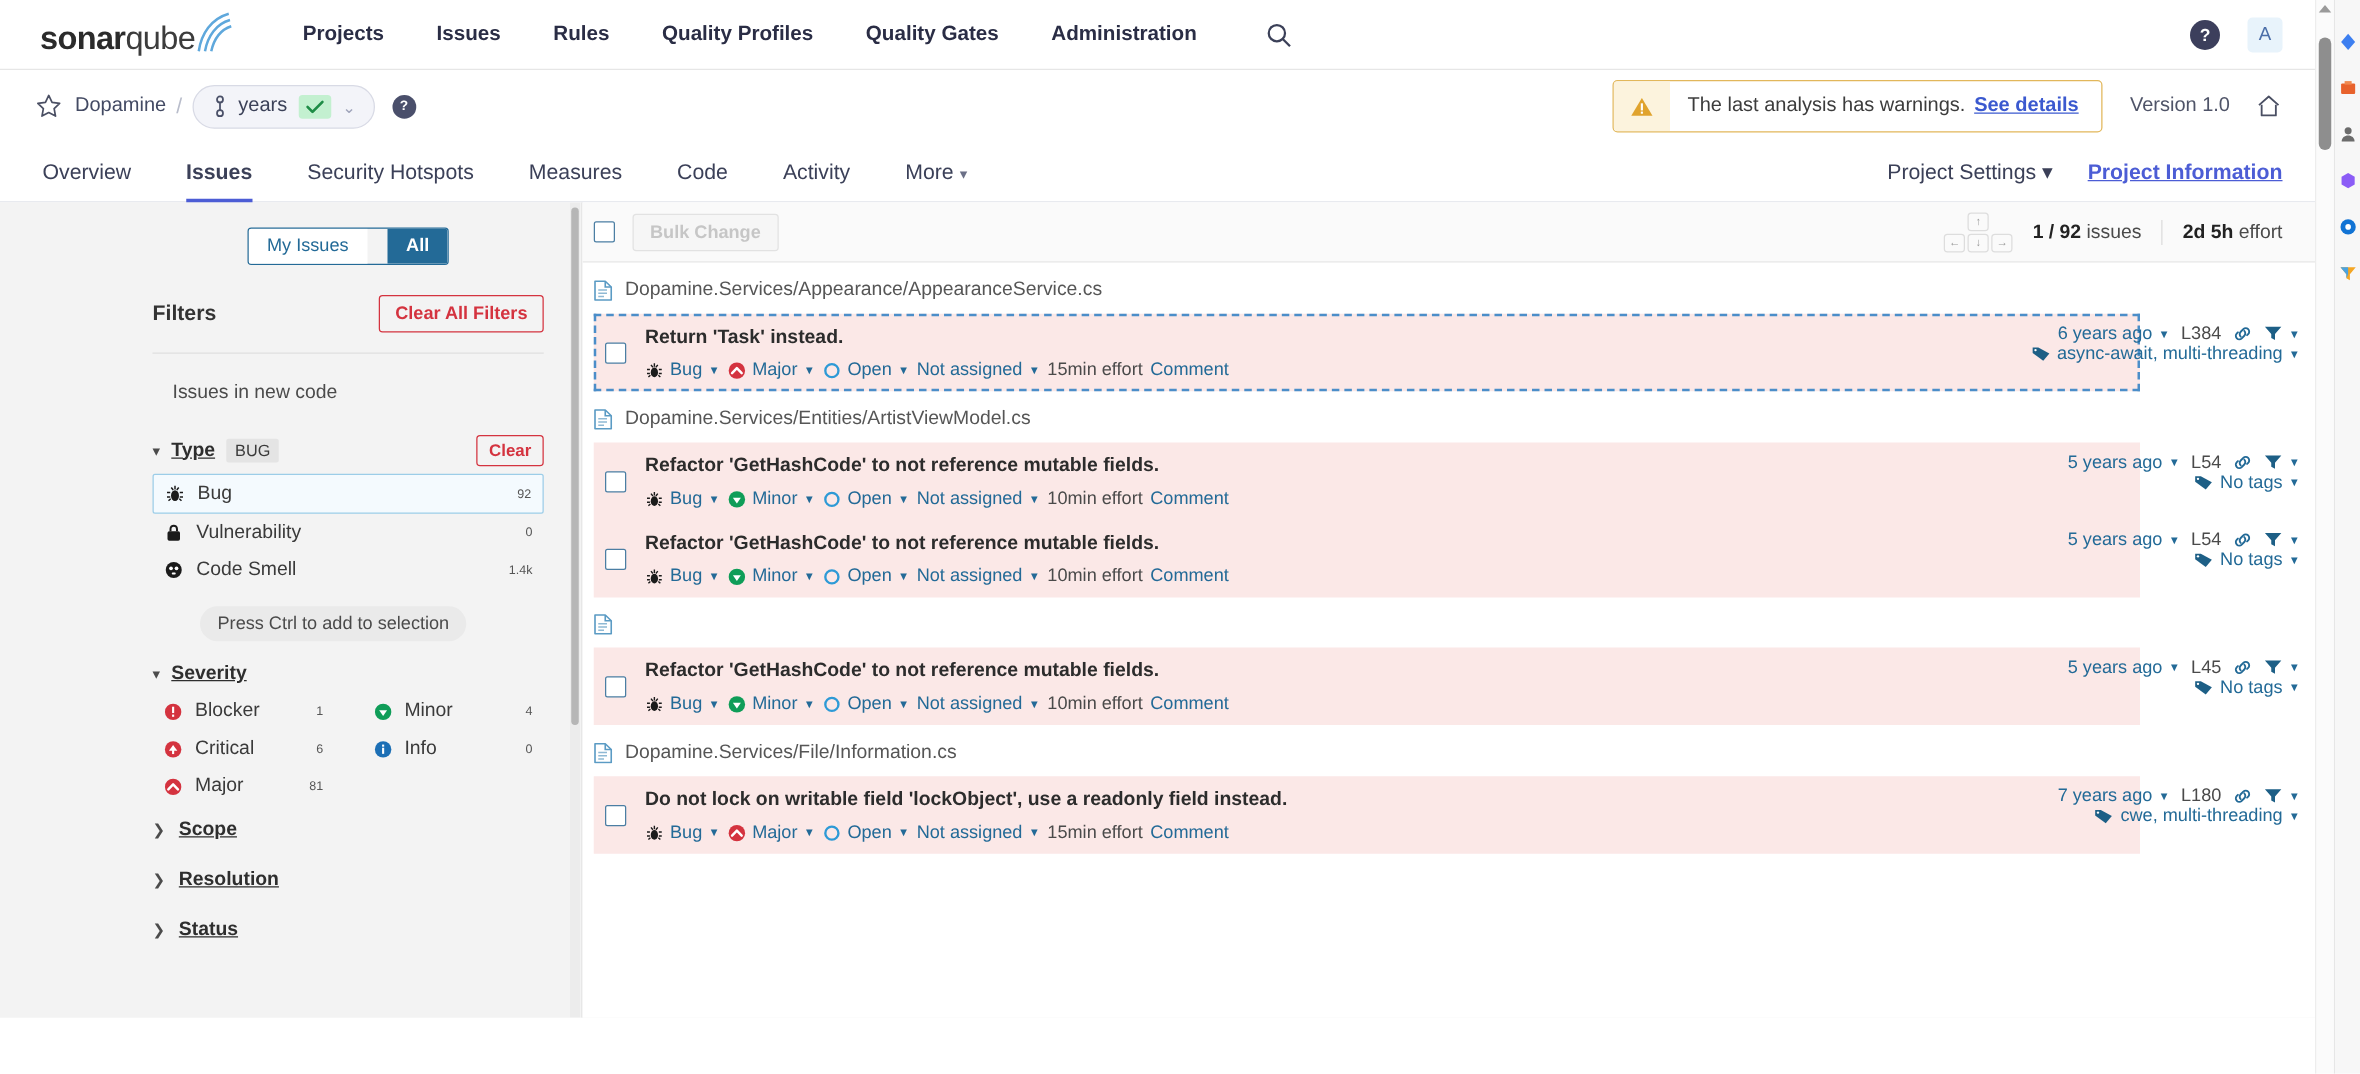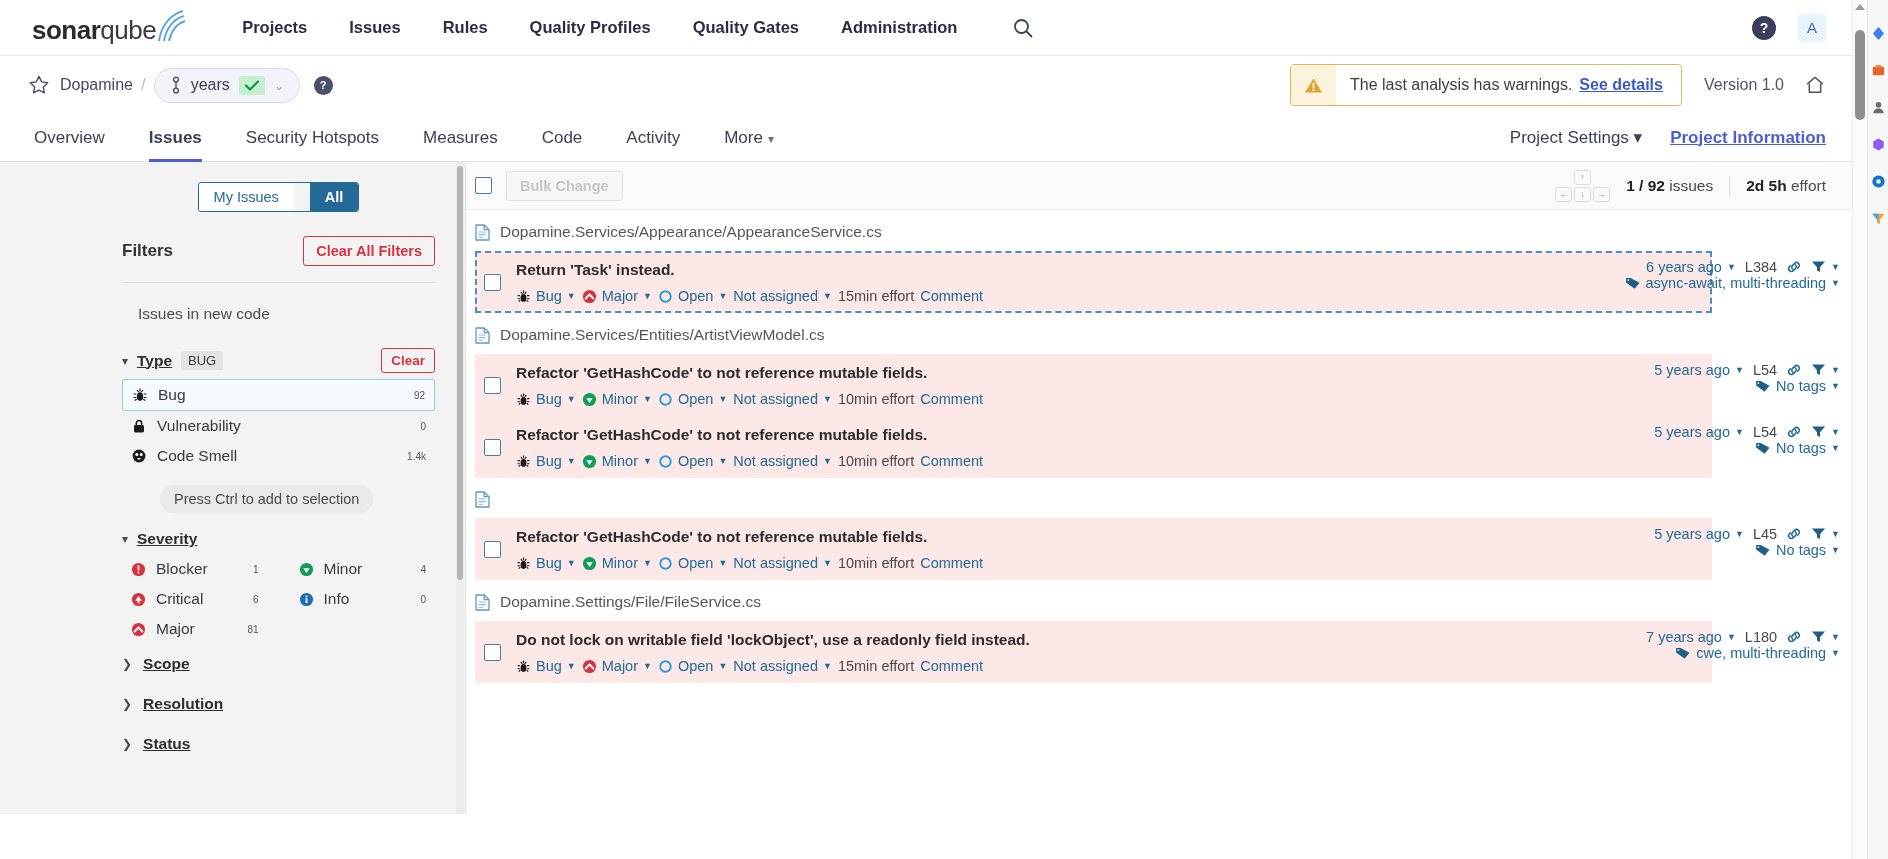--- a/index.html
+++ b/index.html
@@ -789,21 +789,21 @@
                 </span>
               </div>
             </div>
           </div>
           <div class="file-row">
             <svg width="15" height="17" viewBox="0 0 15 17">
               <path d="M1 1h8.2L14 5.6V16H1z" fill="#fff" stroke="#5b9bc4" stroke-width="1.3" stroke-linejoin="round"></path>
               <path d="M9.2 1v4.6H14" fill="none" stroke="#5b9bc4" stroke-width="1.3"></path>
               <path d="M3.6 8h7M3.6 10.6h7M3.6 13.2h4.6" stroke="#8fb9d4" stroke-width="1.1"></path>
             </svg>
-            <span>Dopamine.Settings/File/FileService.cs</span>
+            <span>Dopamine.Services/File/Information.cs</span>
           </div>
           <div class="issue-card">
             <div class="cbx issue-cbx"></div>
             <div class="issue-main">
               <div class="issue-title">Do not lock on writable field 'lockObject', use a readonly field instead.</div>
               <div class="issue-meta">
                 <span class="meta-btn">
                   <svg width="15" height="15" viewBox="0 0 16 16">
                     <ellipse cx="8" cy="9.5" rx="3.1" ry="4.2" fill="#1b1b1b"></ellipse>
                     <path d="M8 1.6v3M5.1 3.1l1.6 2M10.9 3.1L9.3 5.1" stroke="#1b1b1b" stroke-width="1.2" fill="none"></path>

